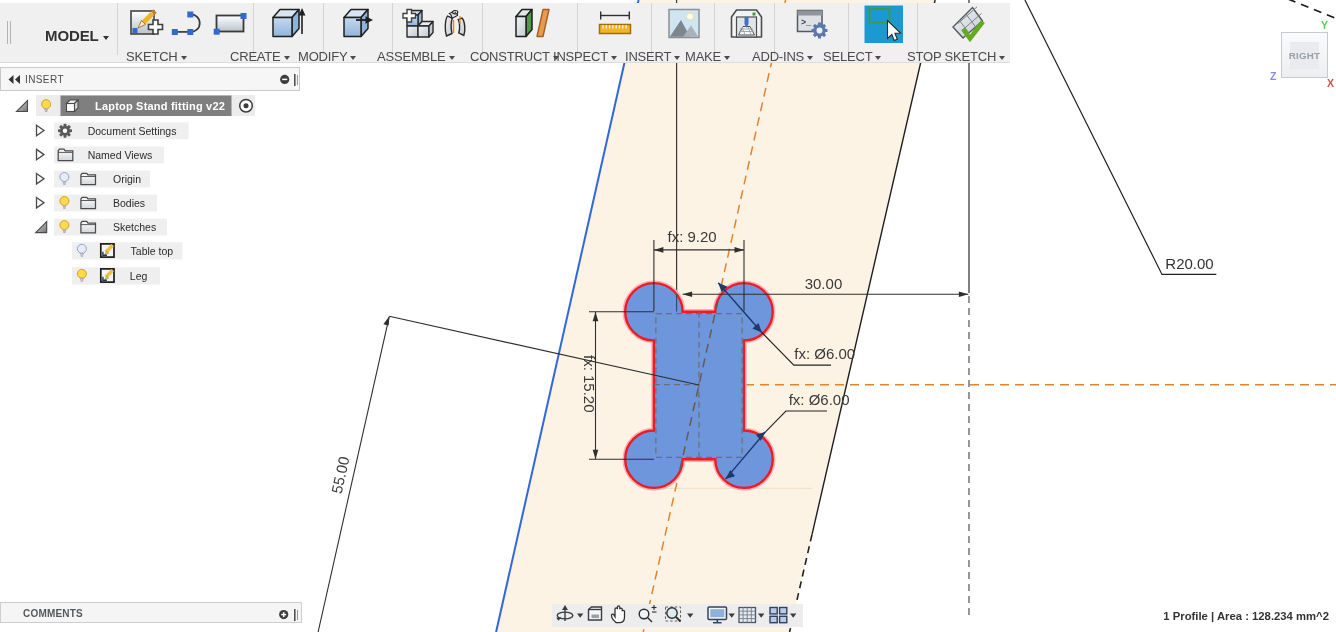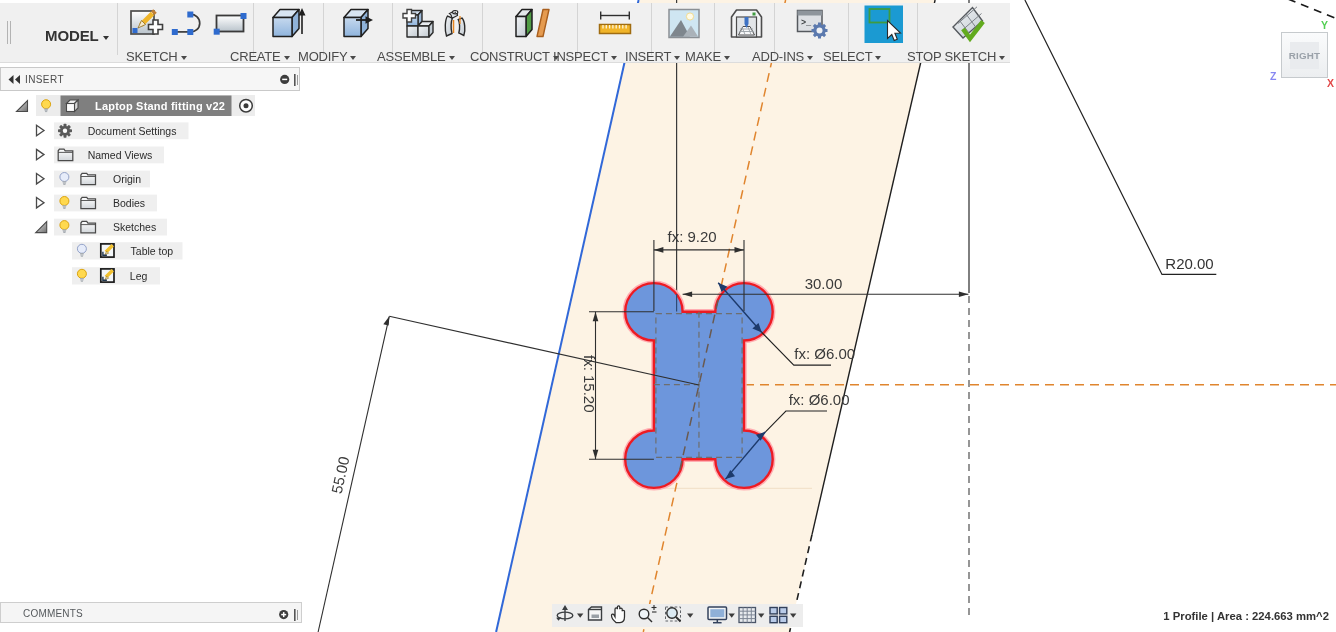--- a/index.html
+++ b/index.html
@@ -398,21 +398,21 @@
   <use href="#sk16" x="99.9" y="243"></use>
   <text x="130.6" y="254.7" font-size="10.5" fill="#2b2b2b">Table top</text>
 
   <rect x="72" y="267.2" width="88" height="17.3" fill="#efefef"></rect>
   <use href="#bulbOn" x="77.3" y="269.1"></use>
   <use href="#sk16" x="99.9" y="268"></use>
   <text x="129.8" y="279.7" font-size="10.5" fill="#2b2b2b">Leg</text>
 </svg>
 
 <div id="commentsbar" class="abs"></div>
-<div class="abs" style="left:23px;top:608px;font-size:10px;color:#55595c;letter-spacing:0.2px;">COMMENTS</div>
+<div class="abs" style="left:23px;top:608px;font-size:10px;color:#55595c;letter-spacing:0.2px;font-weight:bold;">COMMENTS</div>
 <svg class="abs" style="left:275px;top:609px" width="26" height="12" viewBox="0 0 26 12">
   <circle cx="8.7" cy="5.6" r="4.6" fill="#3d3d3d"></circle>
   <line x1="6.2" y1="5.6" x2="11.2" y2="5.6" stroke="#fff" stroke-width="1.5"></line>
   <line x1="8.7" y1="3.1" x2="8.7" y2="8.1" stroke="#fff" stroke-width="1.5"></line>
   <rect x="19" y="0" width="1.6" height="12" fill="#555"></rect>
   <rect x="22" y="1" width="1" height="10" fill="#999"></rect>
 </svg>
 
 <div id="navbar" class="abs"></div>
 <svg id="navicons" class="abs" style="left:552px;top:604px" width="251" height="23" viewBox="0 0 251 23">
@@ -476,21 +476,21 @@
 
   <g fill="#b9cbe8" stroke="#33415c" stroke-width="1.4">
     <rect x="218" y="3.5" width="7.2" height="6.4"></rect>
       <rect x="227.6" y="3.5" width="7.2" height="6.4"></rect>
     <rect x="218" y="12.3" width="7.2" height="6.4"></rect>
       <rect x="227.6" y="12.3" width="7.2" height="6.4"></rect>
   </g>
   <use href="#nvCaret" x="238" y="9.5"></use>
 </svg>
 
-<div id="status">1 Profile | Area : 224.663 mm^2</div>
+<div id="status">1 Profile | Area : 128.234 mm^2</div>
 
 <div id="viewcube" class="abs">
   <div id="vcinner"></div>
   <div id="vclabel">RIGHT</div>
 </div>
 <div class="abs" style="left:1321px;top:19px;font-size:10.5px;font-weight:bold;color:#52cf52;">Y</div>
 <div class="abs" style="left:1270px;top:70px;font-size:10.5px;font-weight:bold;color:#8787f2;">Z</div>
 <div class="abs" style="left:1327px;top:76.5px;font-size:10.5px;font-weight:bold;color:#e24848;">X</div>
 
 </body></html>

